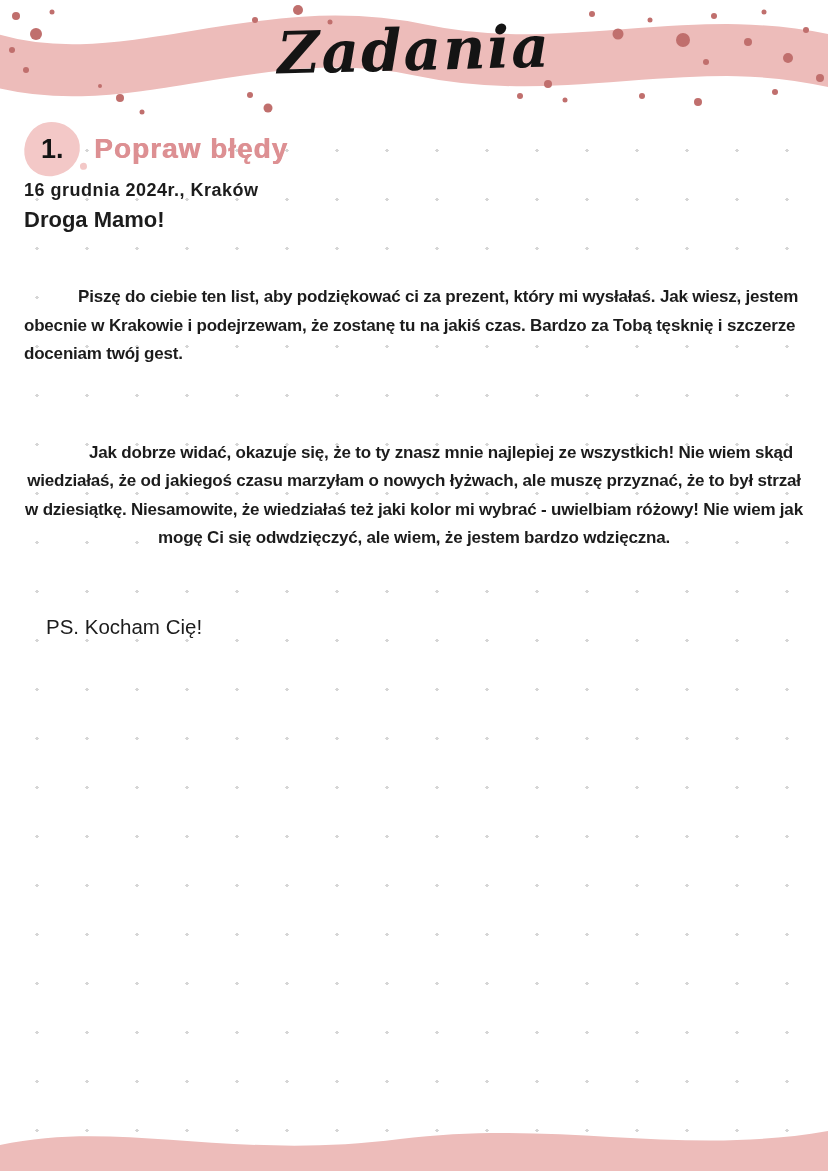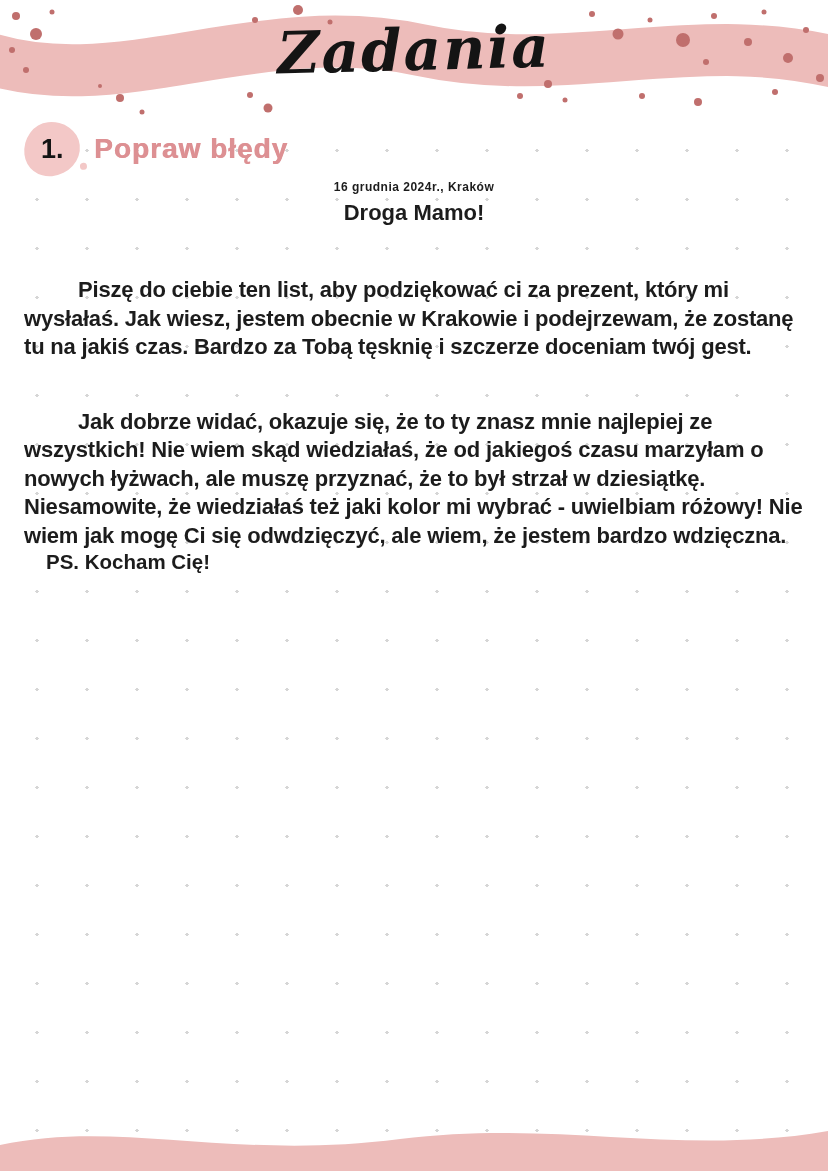--- a/index.html
+++ b/index.html
@@ -86,43 +86,44 @@
   }
   .task-title {
     font-size: 28px;
     font-weight: 700;
     letter-spacing: 1px;
     color: var(--accent-text);
     text-shadow: 0.6px 0 currentColor;
   }
   .dateline {
     margin-top: 2px;
-    text-align: center;
+    text-align: left;
     font-weight: 700;
-    font-size: 12px;
+    font-size: 18px;
     letter-spacing: 0.5px;
   }
   .salutation {
     margin-top: 6px;
-    text-align: center;
+    text-align: left;
     font-weight: 700;
     font-size: 22px;
   }
   .para {
     margin-top: 50px;
     font-weight: 700;
-    font-size: 22px;
+    font-size: 17px;
     line-height: 28.5px;
     letter-spacing: -0.2px;
     text-indent: 54px;
   }
-  .para + .para { margin-top: 46px; }
+  .para + .para { margin-top: 70px; text-align: center; }
   .postscript {
+    margin-top: 62px;
     margin-left: 22px;
-    font-weight: 700;
+    font-weight: 400;
     font-size: 20.5px;
   }
   
   .footer-wave {
     position: absolute;
     left: 0; right: 0; bottom: 0;
     z-index: 2;
     pointer-events: none;
   }
 </style>

